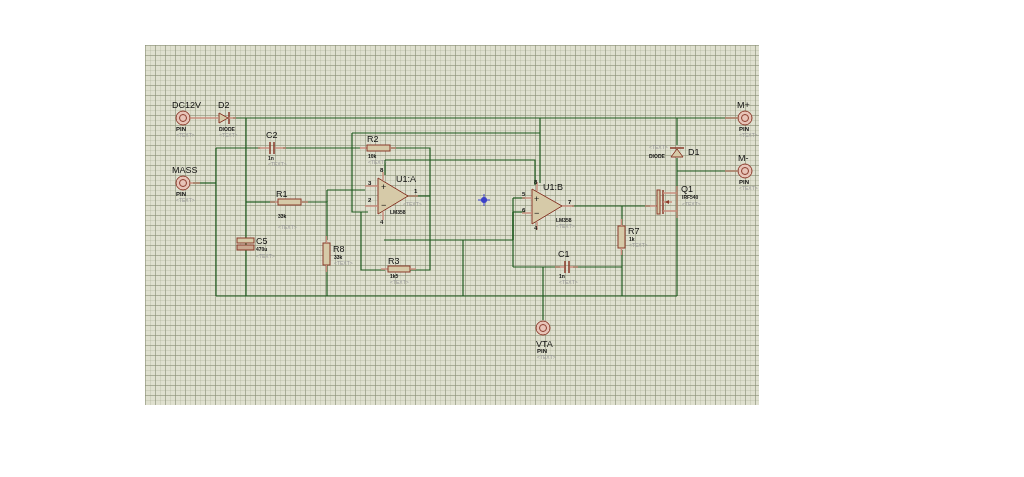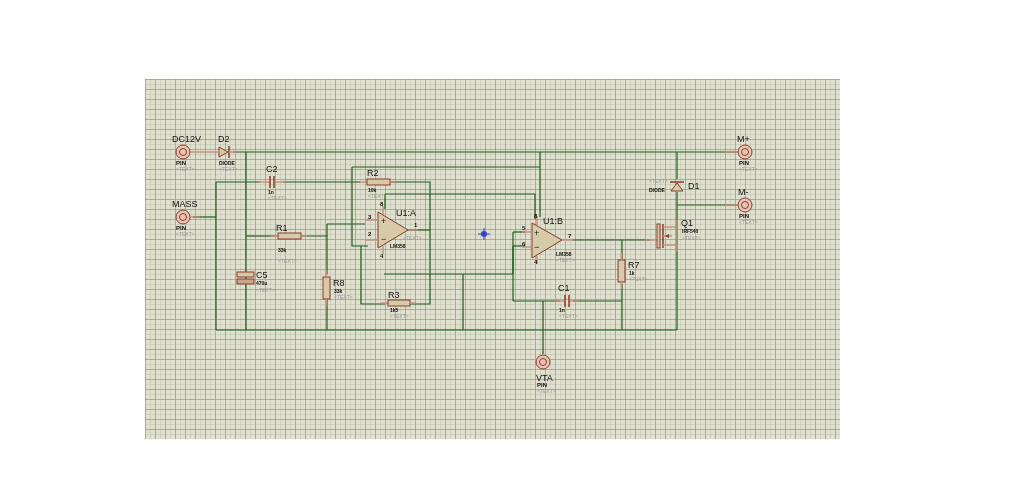--- a/index.html
+++ b/index.html
@@ -1,26 +1,25 @@
 <!DOCTYPE html>
 <html><head>
 <meta charset="utf-8">
 <style>
   html, body { margin:0; padding:0; background:#ffffff; }
   body { width:1024px; height:477px; position:relative; overflow:hidden; font-family:"Liberation Sans", sans-serif; }
   #canvas {
-    position:absolute; left:145px; top:45px; width:695px; height:360px;
+    position:absolute; left:145px; top:45px; width:614px; height:360px;
     background-color:#dfe0cf;
     background-image:
       linear-gradient(to right, rgba(140,145,120,0.55) 1px, transparent 1px),
       linear-gradient(to bottom, rgba(140,145,120,0.55) 1px, transparent 1px),
       linear-gradient(to right, rgba(160,165,140,0.25) 1px, transparent 1px),
       linear-gradient(to bottom, rgba(160,165,140,0.25) 1px, transparent 1px);
     background-size: 10px 10px, 10px 10px, 5px 5px, 5px 5px;
-    margin-top: 34px;
   }
   svg { position:absolute; left:0; top:0; }
   .wire { stroke:#1f5a1f; stroke-width:1.2; fill:none; }
   .lead { stroke:#c98a7a; stroke-width:1.4; fill:none; }
   .body { fill:#d6caa8; stroke:#8a3a2a; stroke-width:1; }
   .lbl { font-family:"Liberation Sans", sans-serif; font-size:9px; fill:#111; }
   .small { font-family:"Liberation Sans", sans-serif; font-size:5px; font-weight:bold; fill:#111; }
   .tx { font-family:"Liberation Sans", sans-serif; font-size:5px; fill:#999; }
   .pin { font-family:"Liberation Sans", sans-serif; font-size:6px; fill:#111; font-weight:bold; }
 </style>

